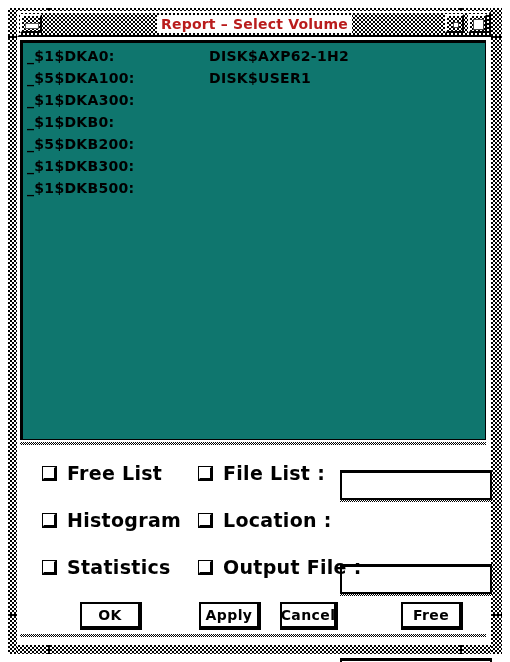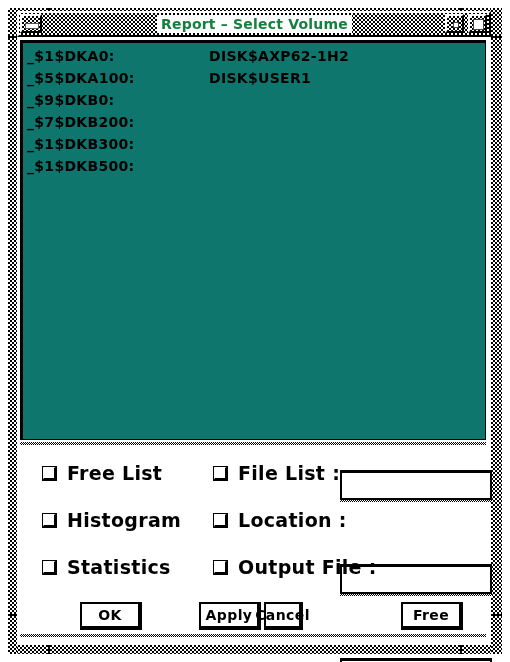--- a/index.html
+++ b/index.html
@@ -75,21 +75,21 @@
   #menu-button .bar {
     position:absolute; left:3px; top:7px; width:12px; height:4px;
     background:#fff; border:1px solid #555;
   }
   #title-text {
     position:absolute;
     left: 140px; top: 4px;
     height: 18px; line-height: 18px;
     padding: 0 4px;
     background:#ffffff;
-    color:#15803d;
+    color:#b91c1c;
     font-size: 14px;
     font-weight: bold;
     letter-spacing: 0.2px;
     white-space: nowrap;
   }
   .win-btn {
     position:absolute; top:3px;
     width:19px; height:19px;
     box-sizing:border-box;
     border-top:2px solid #fff;
@@ -165,21 +165,21 @@
     left: 3px; top: 410px;
     width: 466px; height: 140px;
   }
   .opt-row { position:absolute; left:0; width:466px; height:22px; }
   #row0 { top: 14px; }
   #row1 { top: 61px; }
   #row2 { top: 108px; }
 
   .cbcell { position:absolute; height:22px; display:flex; align-items:center; }
   .cb-left   { left: 22px; }
-  .cb-middle { left: 193px; }
+  .cb-middle { left: 178px; }
 
   .checkbox {
     width: 15px; height: 15px;
     box-sizing:border-box;
     background:#ffffff;
     border-top: 2px solid #fff;
     border-left: 2px solid #fff;
     border-right: 3px solid #000;
     border-bottom: 3px solid #000;
     outline: 1px solid #000;
@@ -232,21 +232,21 @@
     font-weight: bold;
     letter-spacing: 0.4px;
     display:flex; align-items:center; justify-content:center;
     border-top: 2px solid #000;
     border-left: 2px solid #000;
     border-right: 4px solid #000;
     border-bottom: 4px solid #000;
   }
   #btn-ok     { left: 60px;  width: 62px; }
   #btn-apply  { left: 179px; width: 62px; }
-  #btn-cancel { left: 244px; width: 39px; }
+  #btn-cancel { left: 260px; width: 58px; }
   #btn-help   { left: 381px; width: 62px; }
   #btn-bar-dots {
     position:absolute; left: 0; top: 40px; width: 466px; height: 3px;
   }
 </style>
 </head>
 <body>
 
 <div id="window">
 
@@ -280,22 +280,23 @@
       <div class="glyph-max"></div>
     </div>
   </div>
 
   <div id="client">
 
     <div id="listbox">
       <div id="list-items">
           <div class="list-row"><span class="li-name">_$1$DKA0:</span><span class="li-label">DISK$AXP62-1H2</span></div>
           <div class="list-row"><span class="li-name">_$5$DKA100:</span><span class="li-label">DISK$USER1</span></div>
-          <div class="list-row"><span class="li-name">_$9$DKB0:</span><span class="li-label"></span></div>
-          <div class="list-row"><span class="li-name">_$7$DKB200:</span><span class="li-label"></span></div>
+          <div class="list-row"><span class="li-name">_$1$DKA300:</span><span class="li-label"></span></div>
+          <div class="list-row"><span class="li-name">_$1$DKB0:</span><span class="li-label"></span></div>
+          <div class="list-row"><span class="li-name">_$5$DKB200:</span><span class="li-label"></span></div>
           <div class="list-row"><span class="li-name">_$1$DKB300:</span><span class="li-label"></span></div>
           <div class="list-row"><span class="li-name">_$1$DKB500:</span><span class="li-label"></span></div>
         </div>
     </div>
     <div id="list-sep" class="dither-fine"></div>
 
     <div id="options">
 
       <div class="opt-row" id="row0">
         <div class="cbcell cb-left">

